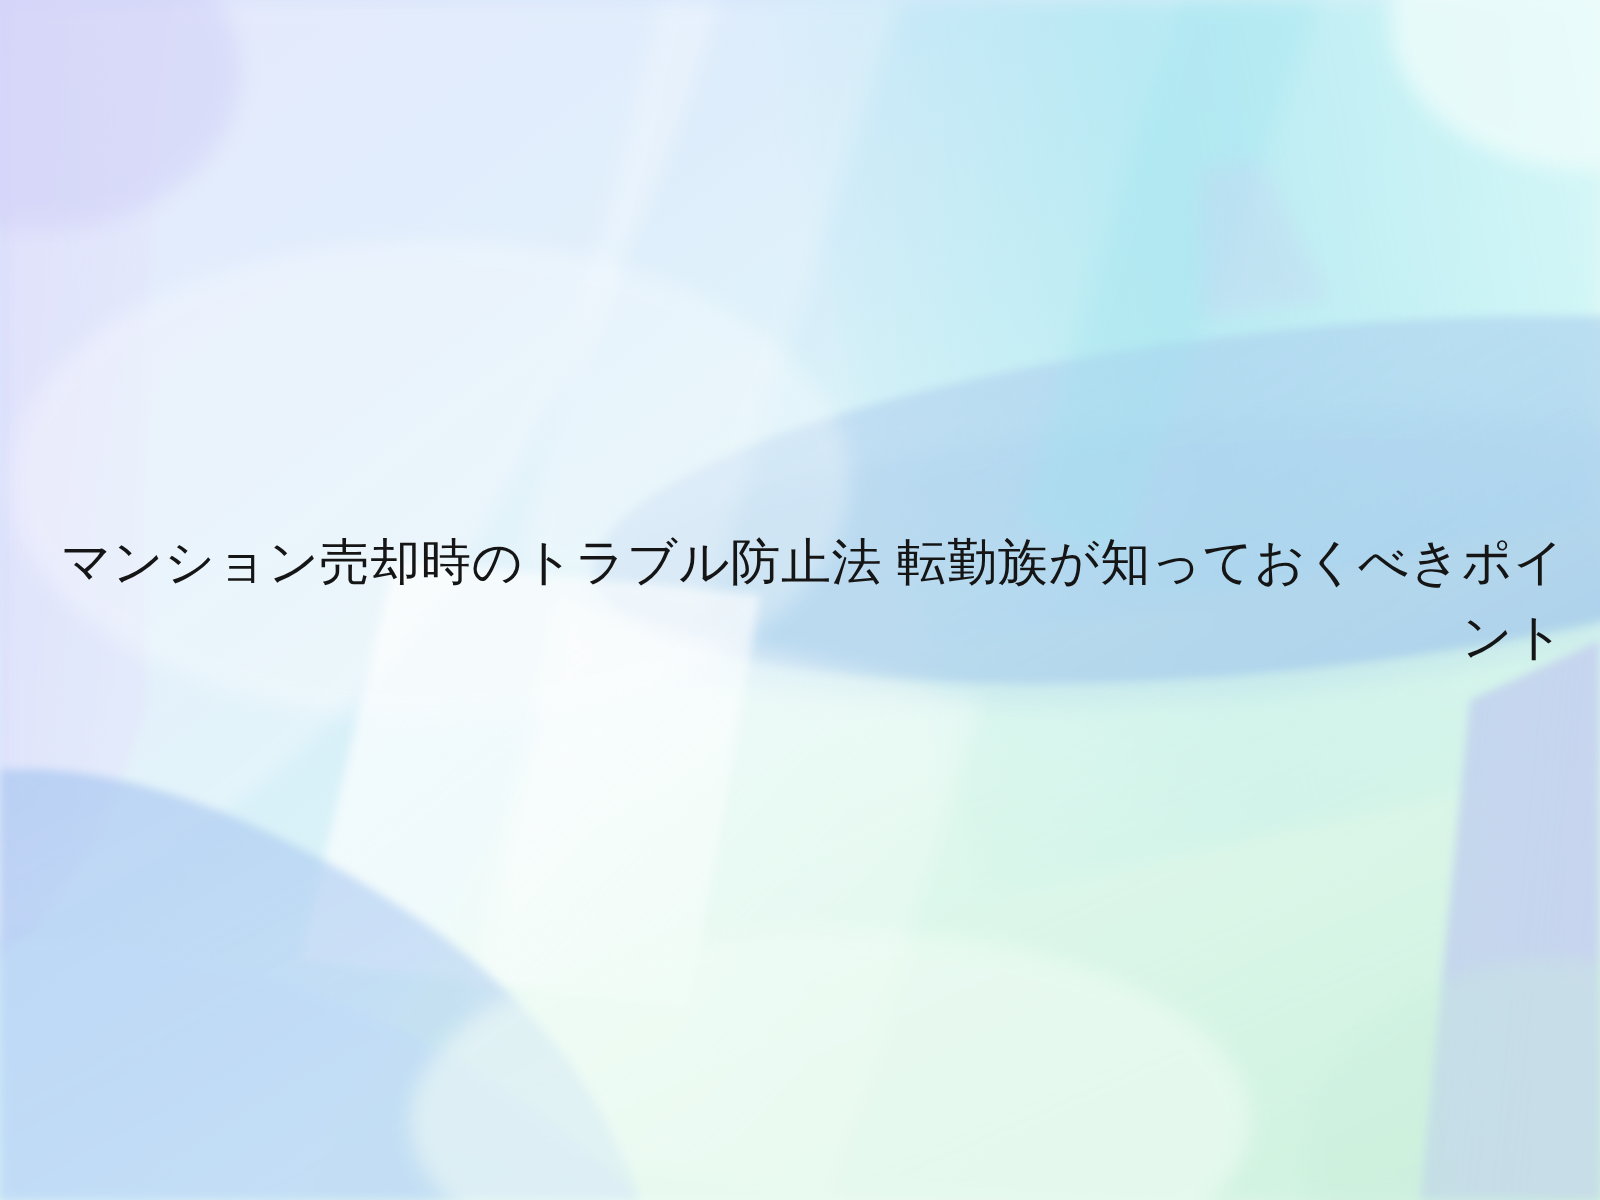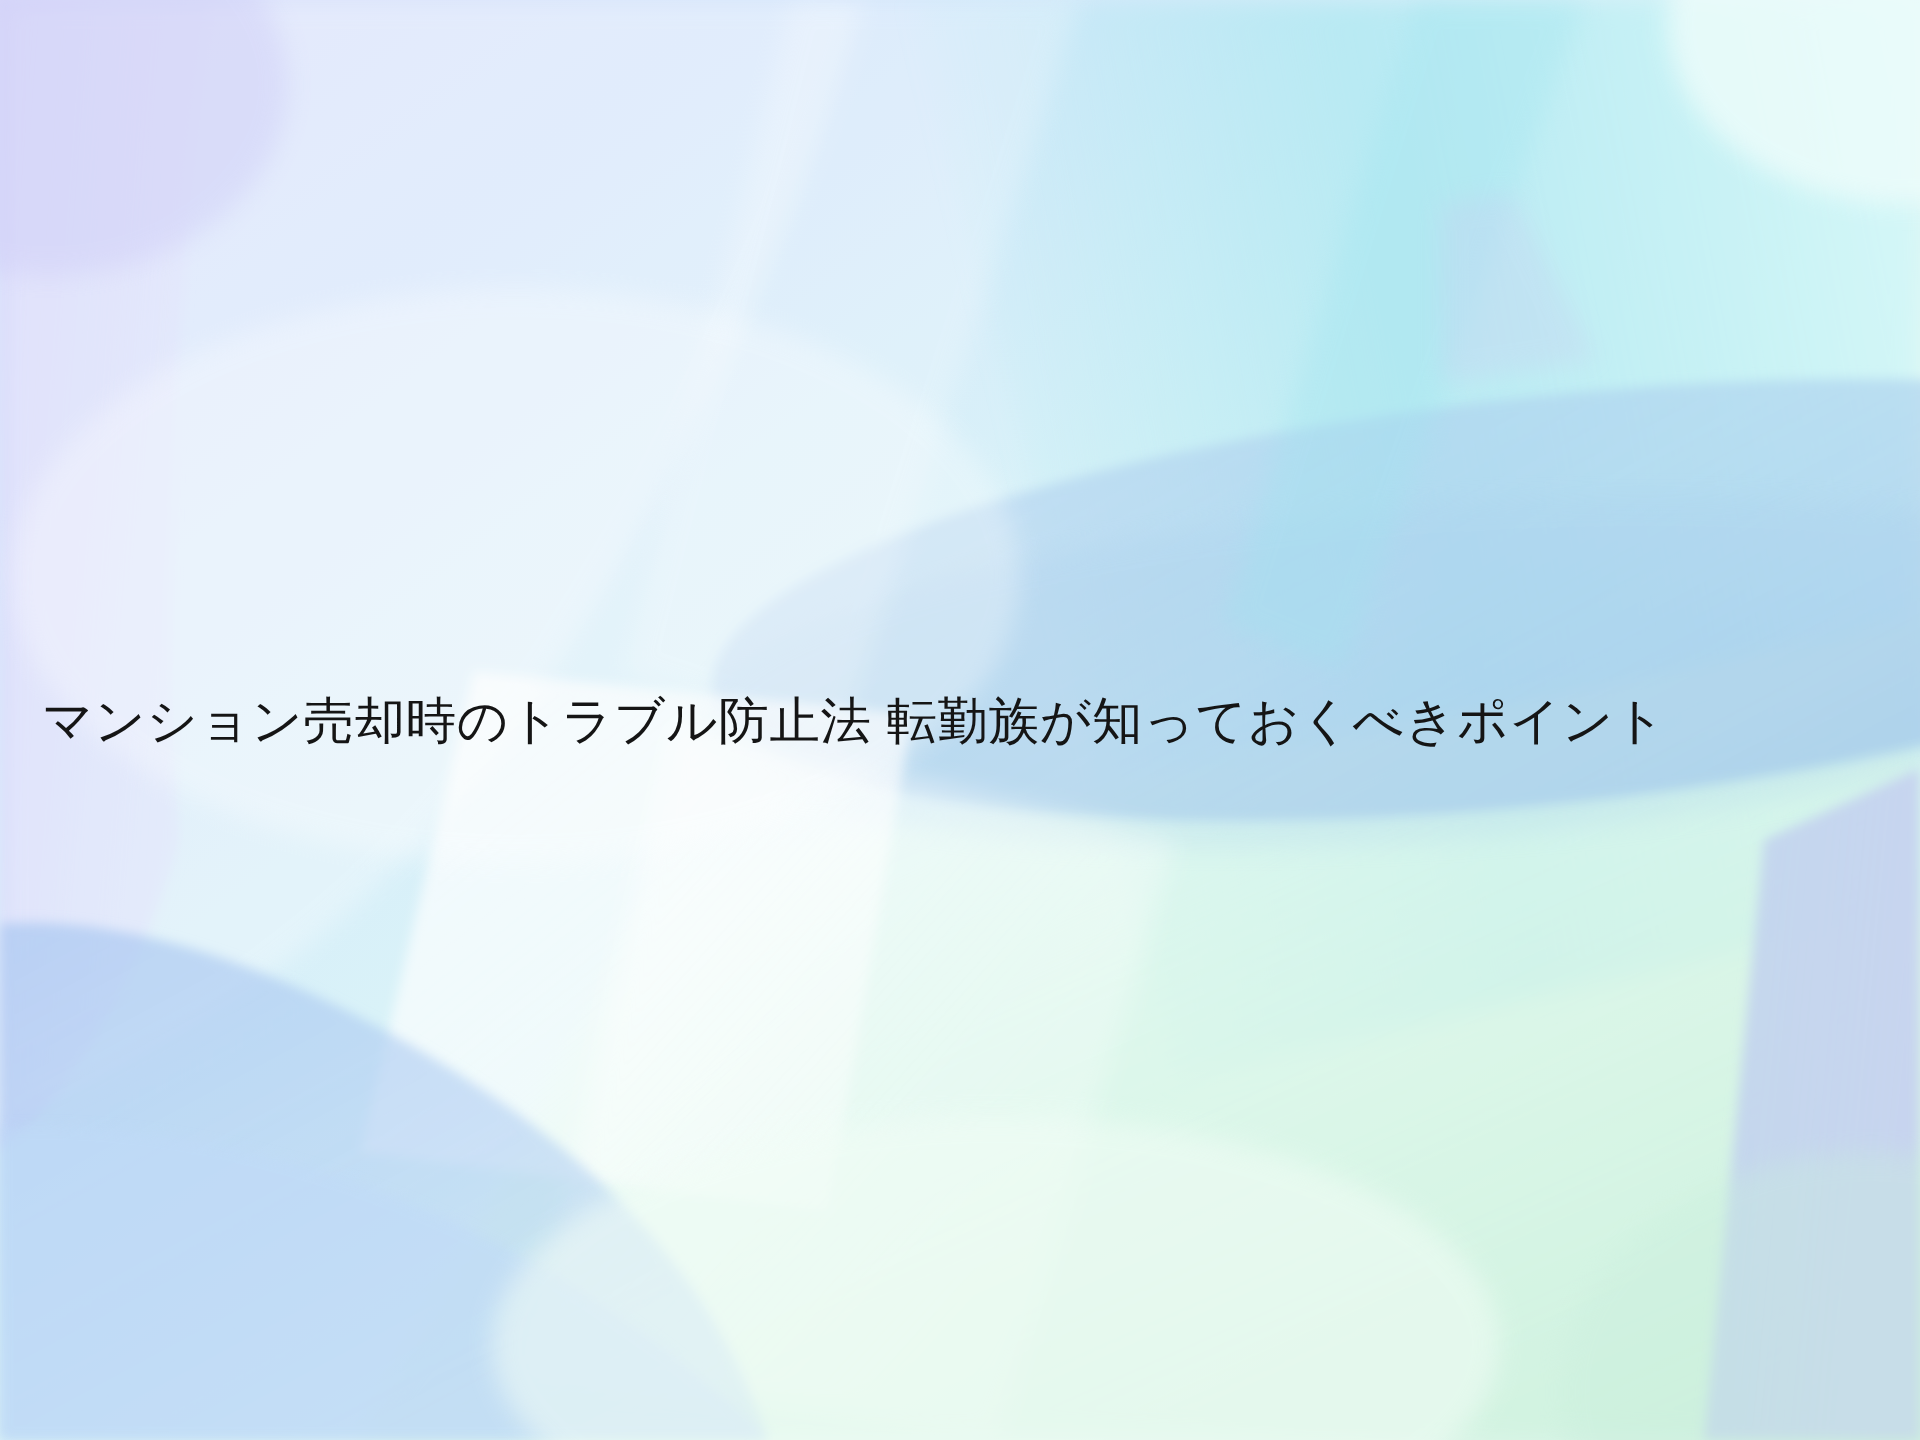--- a/index.html
+++ b/index.html
@@ -45,23 +45,23 @@
     display: flex;
     align-items: center;
     justify-content: center;
     flex-direction: column;
   }
 
   #title-text {
     width: 1530px;
     margin: 0;
     padding: 0;
-    text-align: left;
+    text-align: right;
     font-weight: 300;
-    font-size: 42px;
+    font-size: 50px;
     line-height: 75px;
     letter-spacing: 0.6px;
     color: #151515;
     font-family: "Liberation Sans", "DejaVu Sans", sans-serif;
     -webkit-font-smoothing: antialiased;
     text-rendering: optimizeLegibility;
   }
 </style>
 </head>
 <body>

